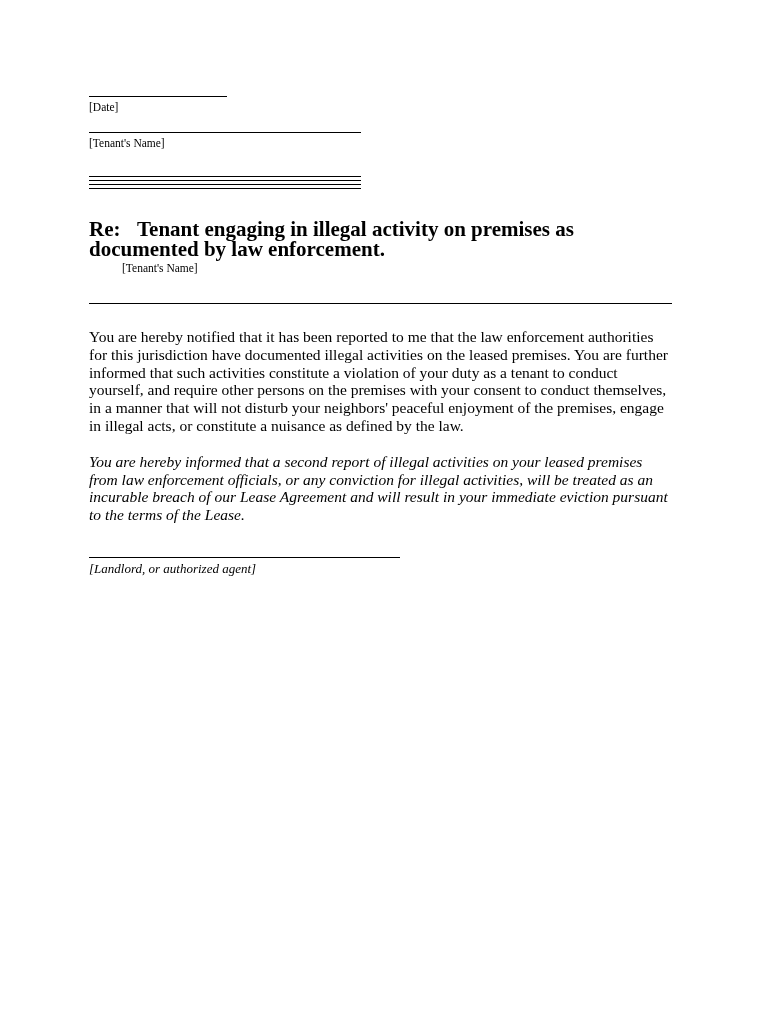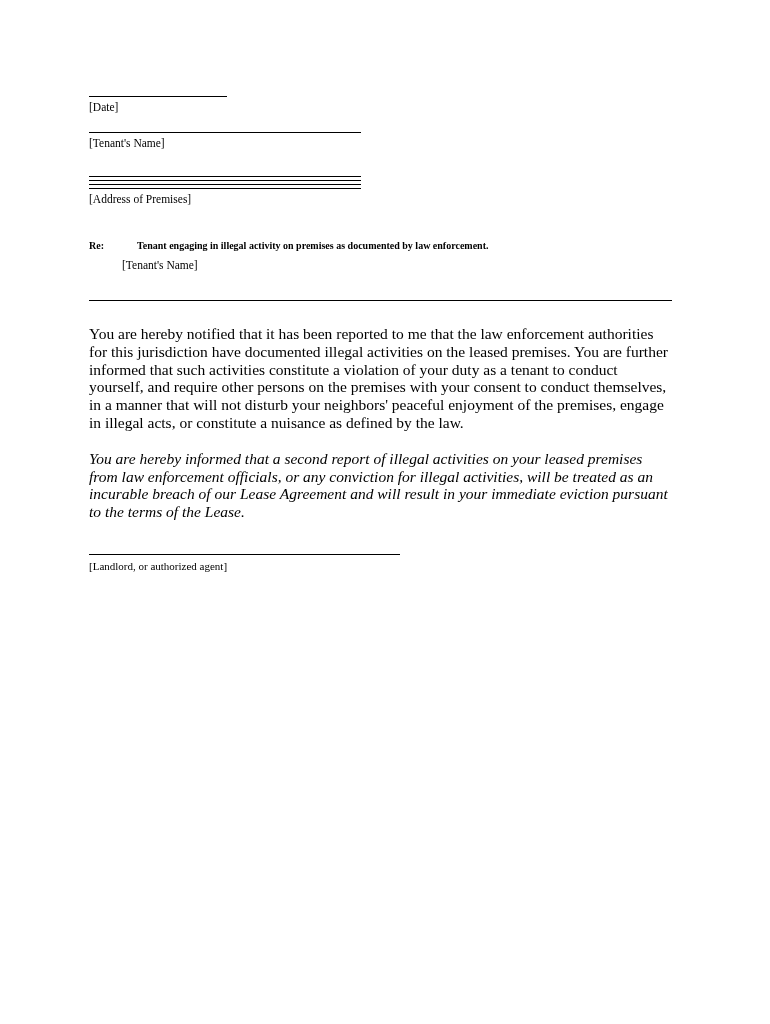--- a/index.html
+++ b/index.html
@@ -46,21 +46,21 @@
     font-size: 11.5px;
     line-height: 14px;
     font-family: "Liberation Serif", serif;
     margin: 0 0 18px 0;
   }
   .caption.tight { margin-bottom: 14px; }
 
   .addr-block { margin-top: 26px; }
 
   .re-line {
-    font-size: 10px;
+    font-size: 21px;
     font-weight: bold;
     margin: 30px 0 0 0;
     line-height: 20px;
   }
   .re-label {
     display: inline-block;
     width: 48px;
   }
 
   .dear {
@@ -110,23 +110,24 @@
     margin: 28px 0 0 0;
   }
 
   .sign-rule {
     width: 311px;
     border-bottom: 1px solid #000;
     height: 0;
     margin: 33px 0 4px 0;
   }
   .sign-caption {
-    font-size: 11px;
+    font-size: 13px;
     line-height: 14px;
     margin: 0;
+    font-style: italic;
   }
   .sincerely { margin-top: 20px; }
 </style>
 </head>
 <body>
 
 <div class="page">
   <div class="content">
 
     <div class="rule rule-date"></div>
@@ -134,21 +135,20 @@
 
     <div class="rule rule-name"></div>
     <div class="caption tight">[Tenant's Name]</div>
 
     <div class="addr-block">
       <div class="rule rule-addr-last"></div>
       <div class="rule rule-addr-last"></div>
       <div class="rule rule-addr-last"></div>
       <div class="rule rule-addr-last"></div>
     </div>
-    <div class="caption">[Address of Premises]</div>
 
     <div class="re-line">
       <span class="re-label">Re:</span><span>Tenant engaging in illegal activity on premises as documented by law enforcement.</span>
     </div>
 
     <div class="dear-caption">[Tenant's Name]</div>
 
 
     <div class="addr-rule-wide"></div>
 

